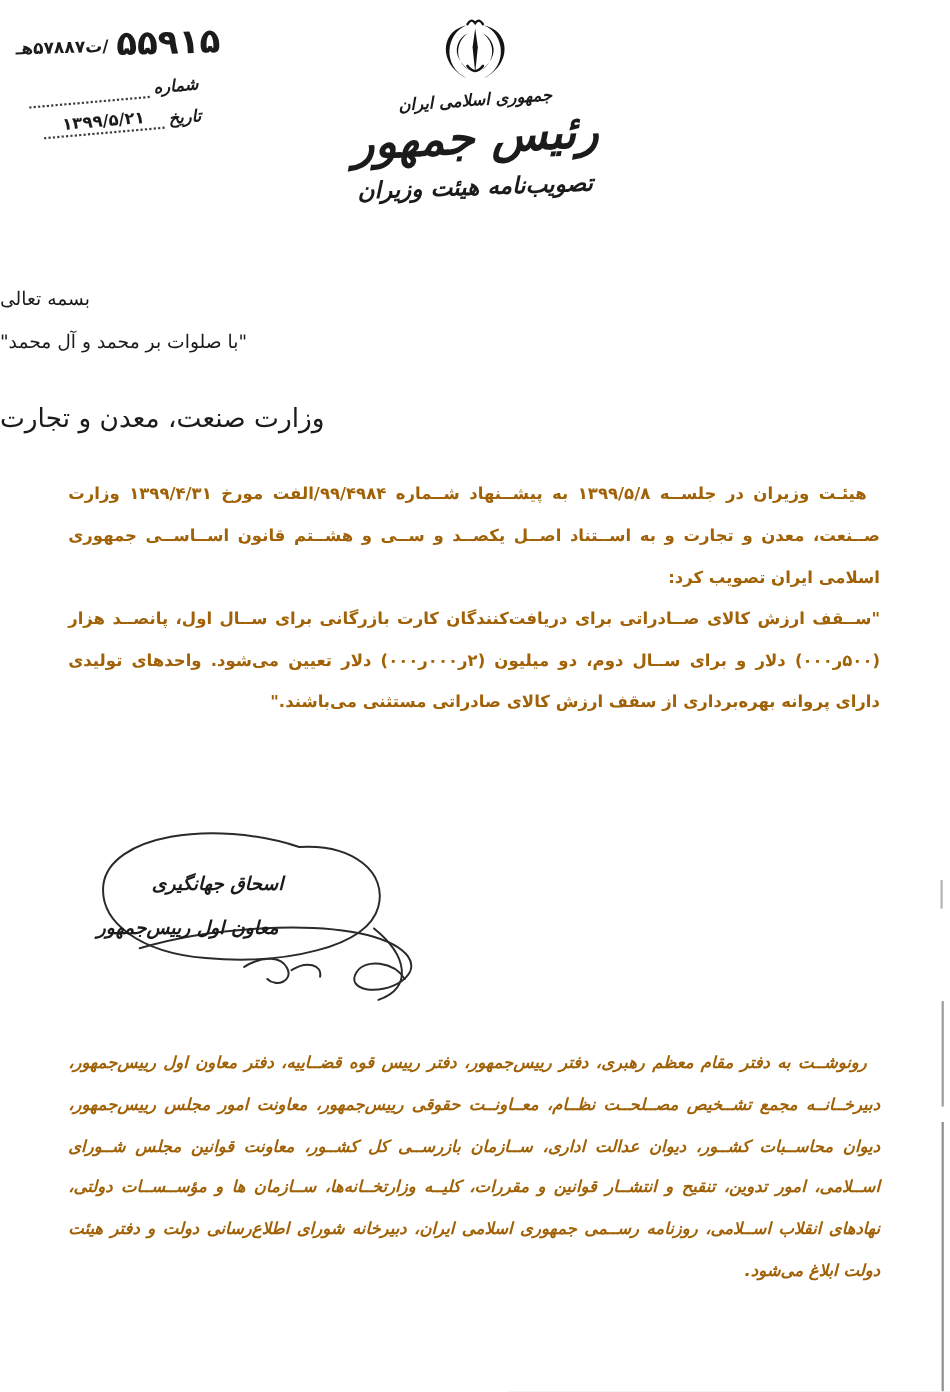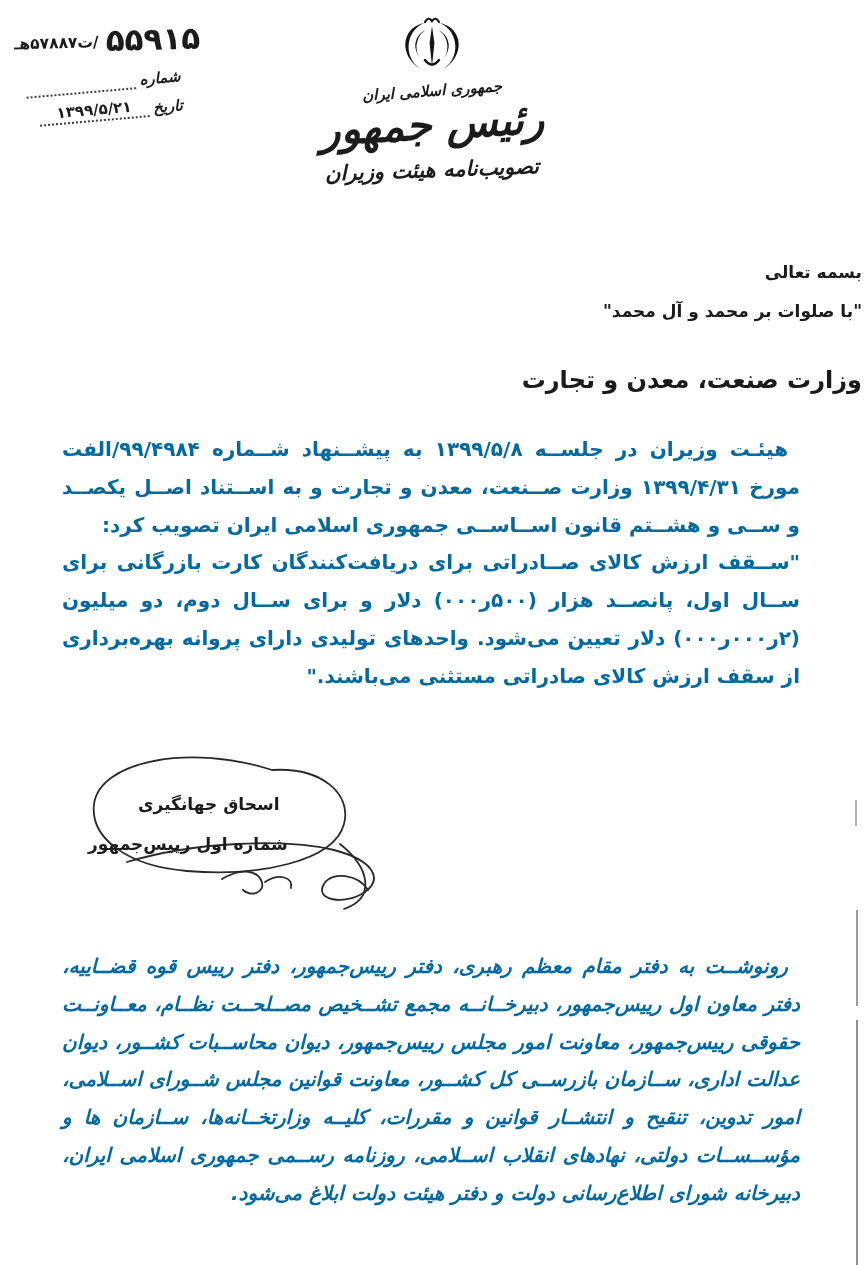--- a/index.html
+++ b/index.html
@@ -37,37 +37,37 @@
   
   .letterhead{
     position:absolute;top:14px;left:50%;transform:translateX(-50%);
     width:420px;text-align:center;
   }
   .emblem{display:block;margin:0 auto;}
   .lh-country{font-size:15px;font-weight:600;font-style:italic;transform:rotate(-4deg);margin-top:6px;}
   .lh-title{font-size:42px;font-weight:bold;font-style:italic;transform:rotate(-3deg);margin-top:0px;line-height:1.2;}
   .lh-subtitle{font-size:21px;font-weight:bold;font-style:italic;transform:rotate(-2deg);margin-top:8px;}
   
-  .center-line{position:absolute;left:0;right:2px;text-align:right;font-weight:bold;}
+  .center-line{position:absolute;left:0;right:12px;text-align:left;font-weight:normal;}
   .basmala{top:262px;font-size:17px;}
   .salawat{top:301px;font-size:17px;}
   .addressee{top:366px;font-size:24px;}
   
   .body-text,.footer-text{
     position:absolute;right:64px;left:62px;
-    font-size:20px;font-weight:600;line-height:37.8px;
+    font-size:15px;font-weight:600;line-height:37.8px;
     text-align:justify;text-justify:inter-word;
-    color:#0369a1;
+    color:#a16207;
   }
   .body-text{top:431px;}
   .footer-text{top:948px;font-style:italic;}
   .body-text p,.footer-text p{margin:0;padding:0;}
   .indent{text-indent:12px;}
   
-  .sign-block{position:absolute;left:72px;top:750px;width:335px;height:165px;}
+  .sign-block{position:absolute;left:72px;top:750px;width:335px;height:165px;font-style:italic;}
   .sign-swirl{position:absolute;inset:0;}
   .sign-name{position:absolute;left:66px;top:44px;font-size:17px;font-weight:bold;white-space:nowrap;}
   .sign-title{position:absolute;left:16px;top:84px;font-size:17px;font-weight:bold;white-space:nowrap;}
   
   .edge-mark{position:absolute;width:2px;background:#a5a5a5;}
   .edge-mark.m1{left:855px;top:800px;height:26px;background:#b4b4b4;}
   .edge-mark.m2{left:856px;top:910px;height:96px;background:#9c9c9c;}
   .edge-mark.m3{left:856px;top:1020px;height:245px;background:#8e8e8e;}
 </style>
 </head>
@@ -128,21 +128,21 @@
       <g fill="none" stroke="#2a2a2a" stroke-width="1.8" stroke-linecap="round">
         <path d="M200 20 C 120 -6 28 10 22 54 C 18 88 55 116 115 121 C 185 127 262 112 272 74 C 280 44 250 17 200 20"></path>
         <path d="M55 112 C 122 92 212 88 262 100 C 300 110 312 128 293 142"></path>
         <path d="M293 142 C 272 156 242 150 252 134 C 260 121 286 124 296 140"></path>
         <path d="M150 129 C 168 118 184 120 189 130 C 195 142 179 148 171 140"></path>
         <path d="M193 132 C 207 123 221 127 219 138"></path>
         <path d="M268 94 C 298 118 304 148 272 159"></path>
       </g>
     </svg>
     <div class="sign-name">اسحاق جهانگیری</div>
-    <div class="sign-title">شماره اول رییس‌جمهور</div>
+    <div class="sign-title">معاون اول رییس‌جمهور</div>
   </div>
 
   <div class="footer-text">
     <p class="indent">رونوشــت به دفتر مقام معظم رهبری، دفتر رییس‌جمهور، دفتر رییس قوه قضــاییه، دفتر معاون اول رییس‌جمهور، دبیرخــانــه مجمع تشــخیص مصــلحــت نظــام، معــاونــت حقوقی رییس‌جمهور، معاونت امور مجلس رییس‌جمهور، دیوان محاســبات کشــور، دیوان عدالت اداری، ســازمان بازرســی کل کشــور، معاونت قوانین مجلس شــورای اســلامی، امور تدوین، تنقیح و انتشــار قوانین و مقررات، کلیــه وزارتخــانه‌ها، ســازمان ها و مؤســســات دولتی، نهادهای انقلاب اســلامی، روزنامه رســمی جمهوری اسلامی ایران، دبیرخانه شورای اطلاع‌رسانی دولت و دفتر هیئت دولت ابلاغ می‌شود.</p>
   </div>
 
   <div class="edge-mark m1"></div>
   <div class="edge-mark m2"></div>
   <div class="edge-mark m3"></div>
 

